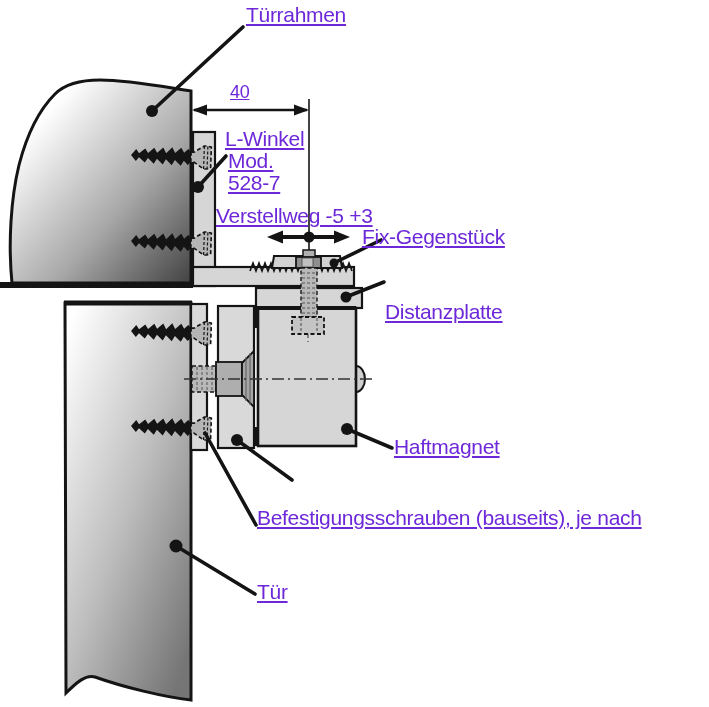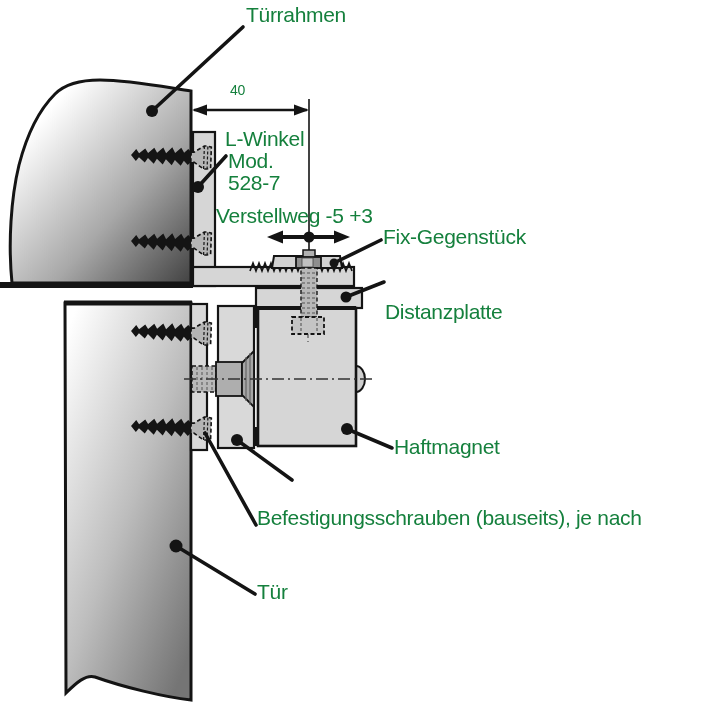--- a/index.html
+++ b/index.html
@@ -6,27 +6,28 @@
   .stage{
     position:relative;
     width:709px;height:707px;
     background:#ffffff;
     font-family:"Liberation Sans", sans-serif;
     overflow:hidden;
   }
   .stage svg{position:absolute;left:0;top:0;}
   .lbl{
     position:absolute;
-    color:#15803d;
+    color:#6d28d9;
     font-size:21px;
     line-height:1.05;
     letter-spacing:-0.3px;
     white-space:nowrap;
+    text-decoration:underline;
   }
-  .lbl.dim{font-size:14px;}
+  .lbl.dim{font-size:18px;}
 </style>
 </head>
 <body>
 
 <div class="stage">
 
   <svg width="709" height="707" viewBox="0 0 709 707">
     <defs>
       <linearGradient id="gradFrame" x1="0" y1="0" x2="1" y2="1">
         <stop offset="0.18" stop-color="#ffffff"></stop>
@@ -184,20 +185,20 @@
   </svg>
 
   <span class="lbl" style="left:246px;top:4px;">Türrahmen</span>
   <span class="lbl dim" style="left:230px;top:83px;">40</span>
 
   <span class="lbl" style="left:225px;top:128px;">L-Winkel</span>
   <span class="lbl" style="left:228px;top:150px;">Mod.</span>
   <span class="lbl" style="left:228px;top:172px;">528-7</span>
 
   <span class="lbl" style="left:216px;top:205px;">Verstellweg -5 +3</span>
-  <span class="lbl" style="left:383px;top:226px;text-align:center;">Fix-Gegenstück</span>
+  <span class="lbl" style="left:362px;top:226px;text-align:center;">Fix-Gegenstück</span>
   <span class="lbl" style="left:385px;top:269px;margin-top:32px;">Distanzplatte</span>
   <span class="lbl" style="left:394px;top:436px;">Haftmagnet</span>
 
   <span class="lbl" style="left:257px;top:507px;">Befestigungsschrauben (bauseits), je nach</span>
 
   <span class="lbl" style="left:257px;top:581px;">Tür</span>
 </div>
 
 </body></html>

